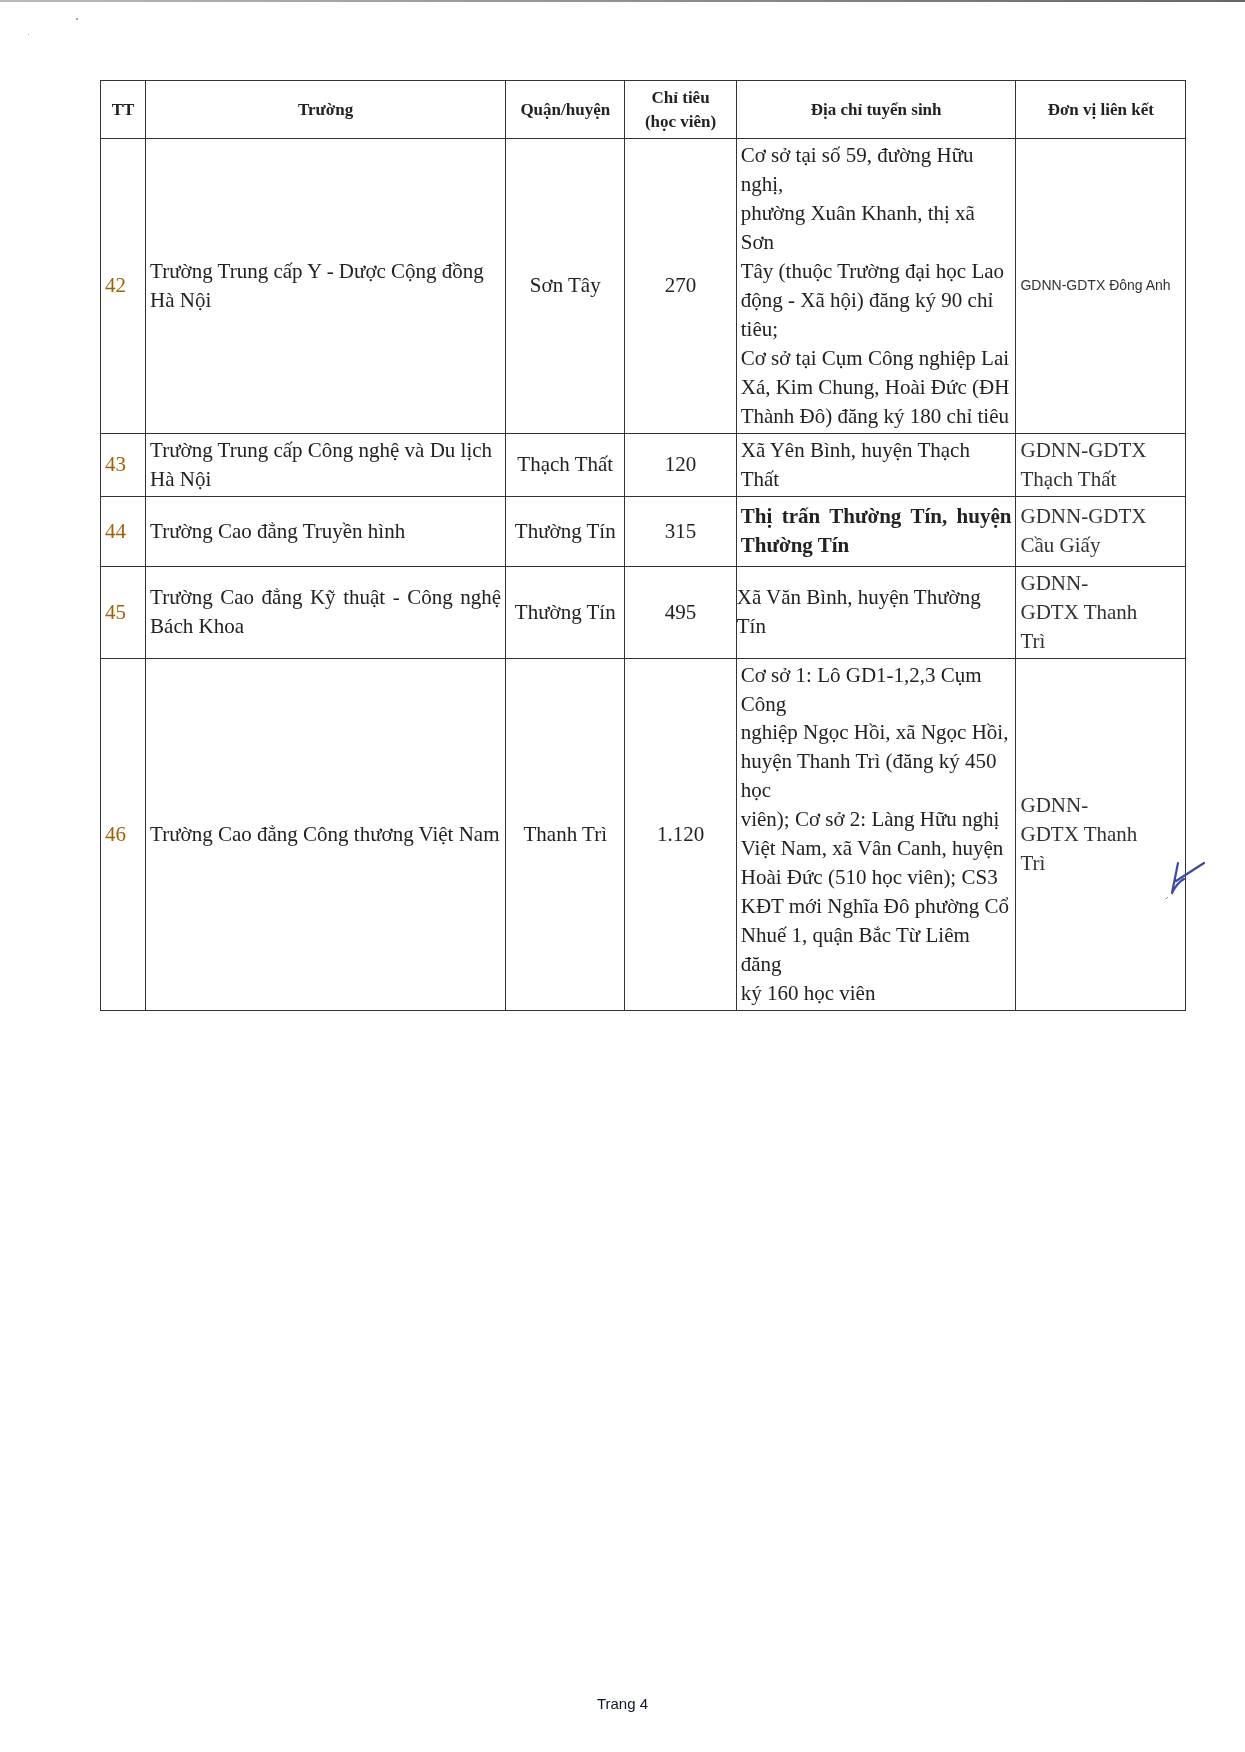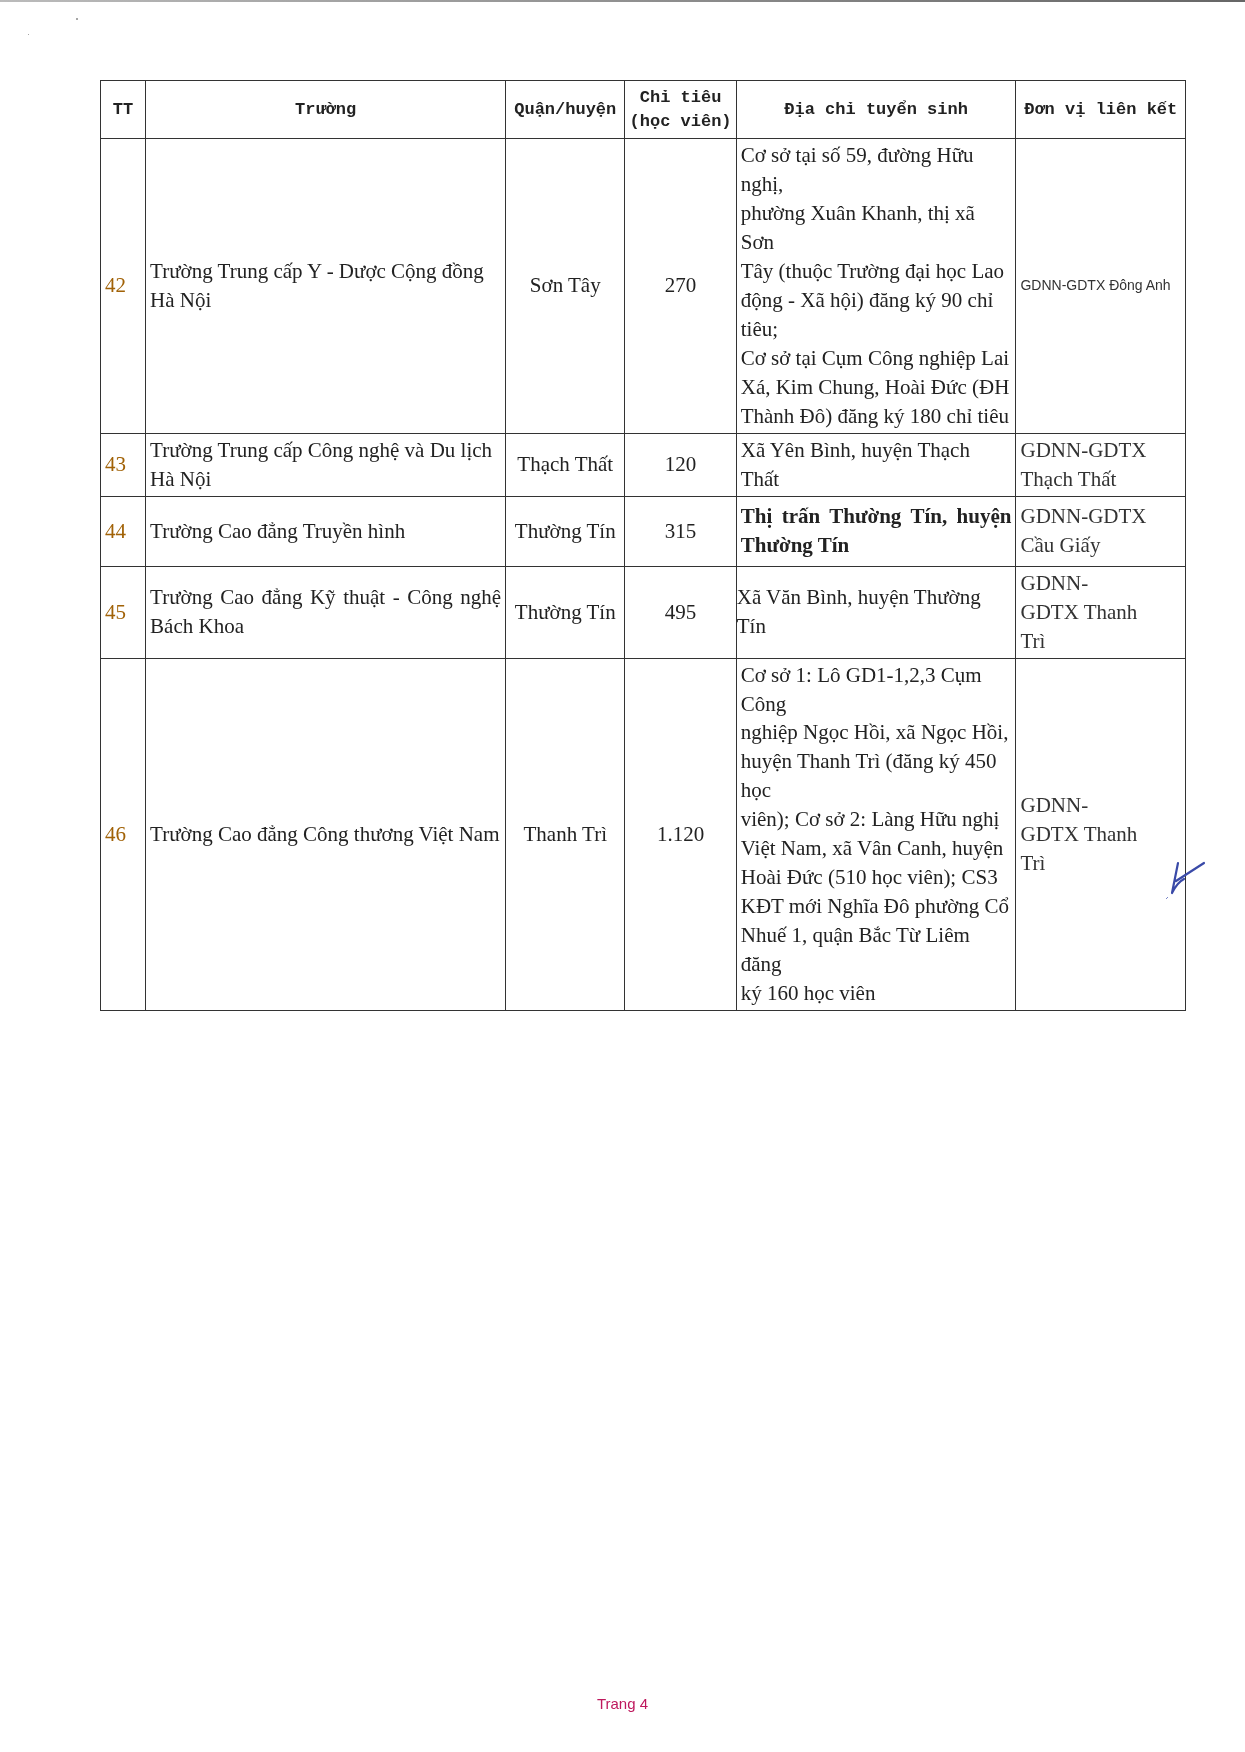--- a/index.html
+++ b/index.html
@@ -50,39 +50,39 @@
       font-weight: bold;
       text-align: center;
       font-size: 17px;
     }
     th.col-tt { width: 36px; }
     th.col-truong { width: 350px; }
     th.col-quan { width: 110px; }
     th.col-chitieu { width: 102px; font-size: 19px; line-height: 1.3; }
     th.col-diachi { width: 270px; }
     th.col-donvi { width: 160px; font-size: 14px; }
-    tr.header-row { height: 58px; font-family: Liberation Mono, monospace; }
+    tr.header-row { height: 58px; }
     td.cell-tt { text-align: left; font-size: 16px; color: #a16207; }
     td.cell-truong { text-align: left; }
     td.cell-quan { text-align: center; }
     td.cell-chitieu { text-align: center; font-weight: bold; font-size: 19px; padding-right: 10px; }
     td.cell-diachi { text-align: left; font-size: 16.5px; }
     td.cell-diachi.justify { text-align: justify; text-align-last: left; font-weight: bold; }
     td.cell-donvi { text-align: left; font-size: 16px; color: #333; }
     td.cell-donvi.sans { font-family: Liberation Sans, sans-serif; font-size: 14px; }
     .addr-line { display: block; }
     .footer-page {
       position: absolute;
       left: 0;
       width: 1245px;
       top: 1695px;
       text-align: center;
       font-family: "Liberation Sans", "DejaVu Sans", sans-serif;
       font-size: 15px;
-      color: #be185d;
+      color: #0f172a;
     }
     .signature {
       position: absolute;
       left: 1160px;
       top: 855px;
       width: 50px;
       height: 45px;
     }
   </style>
 </head>

